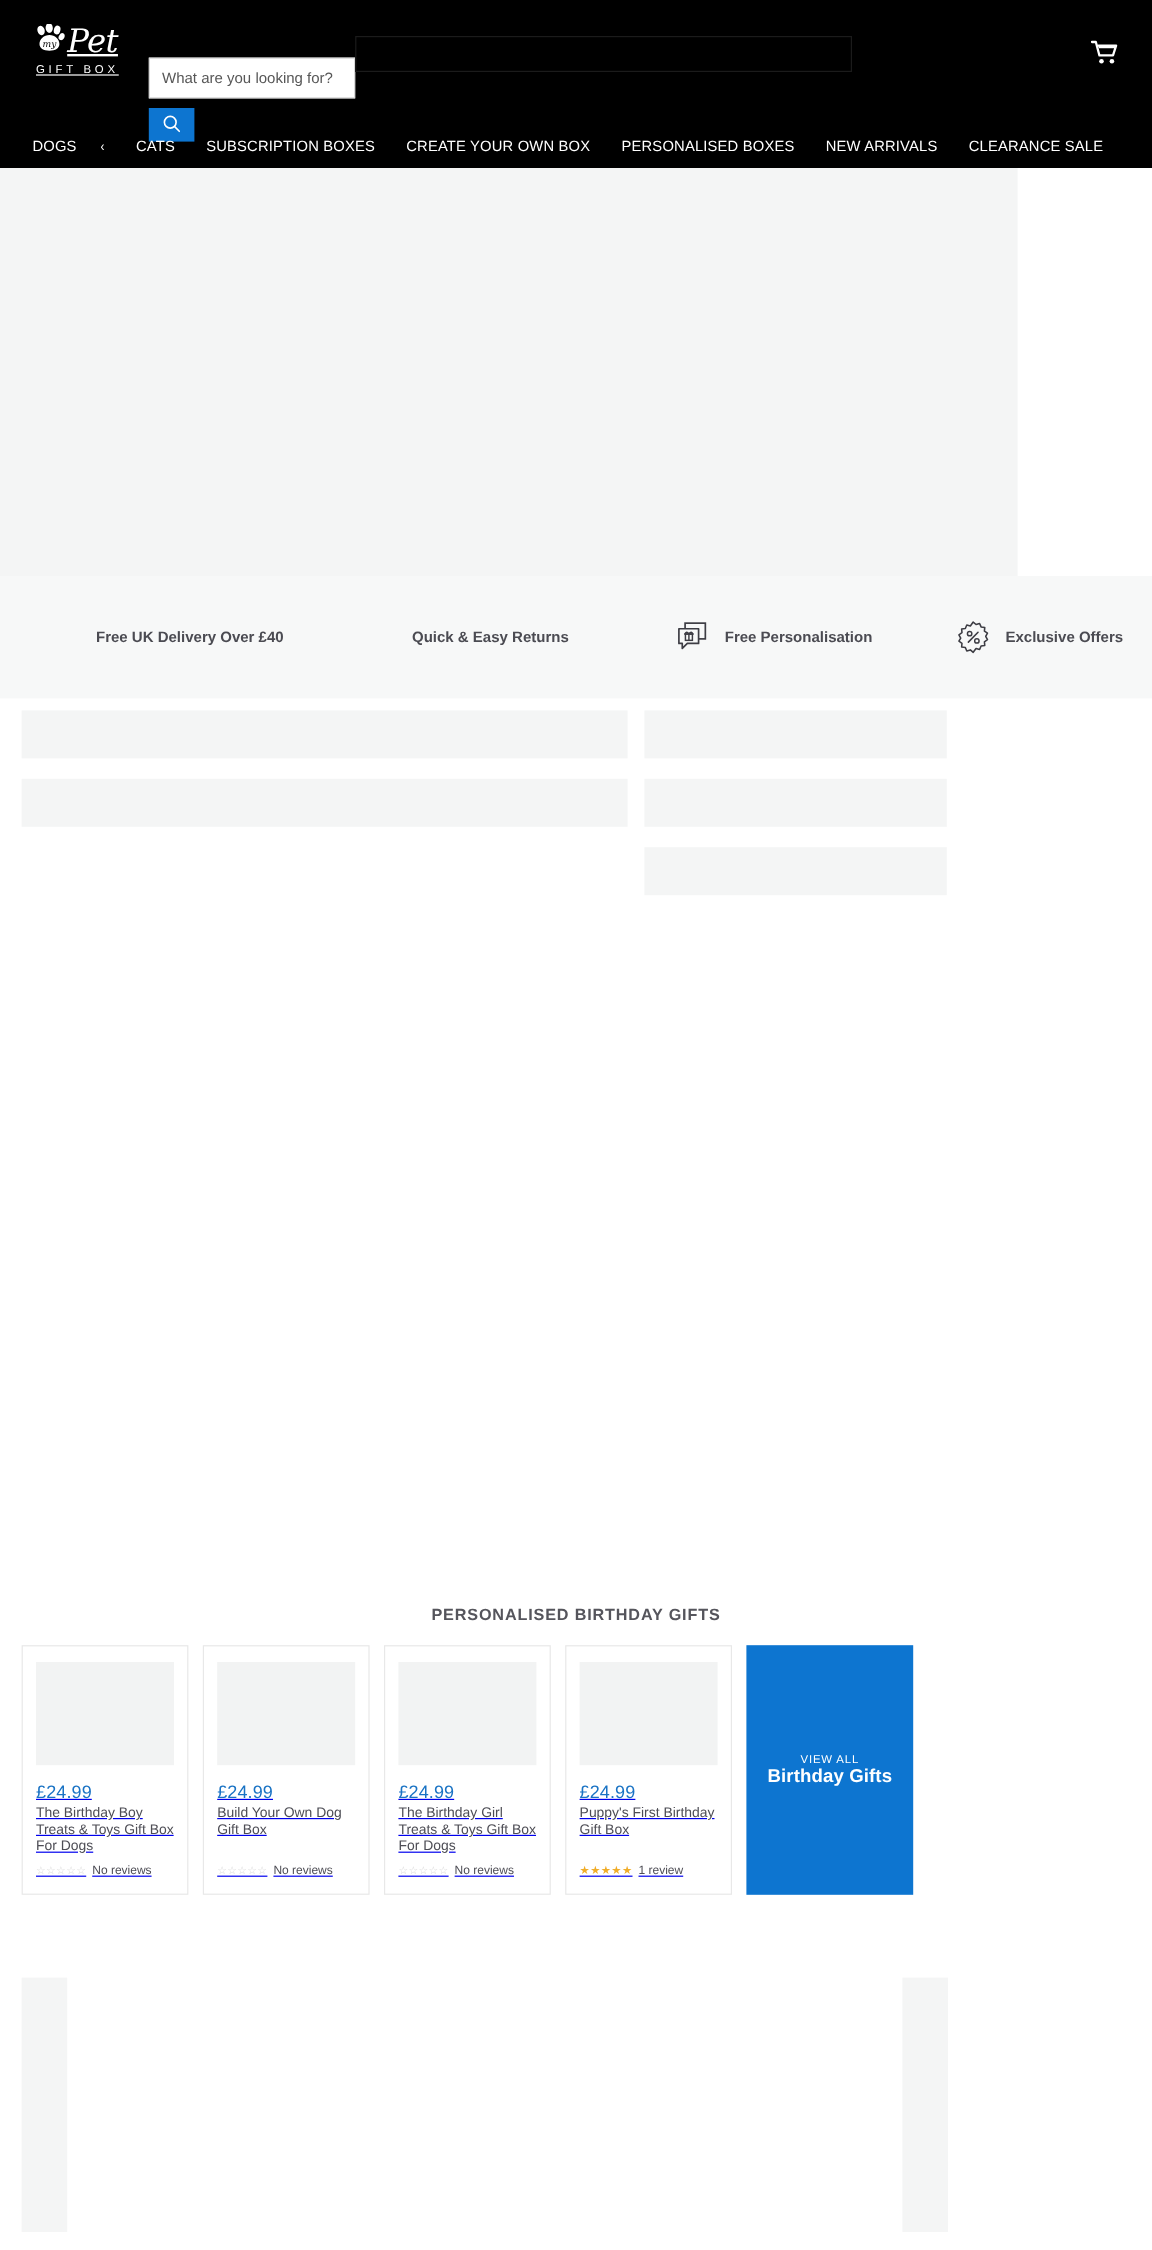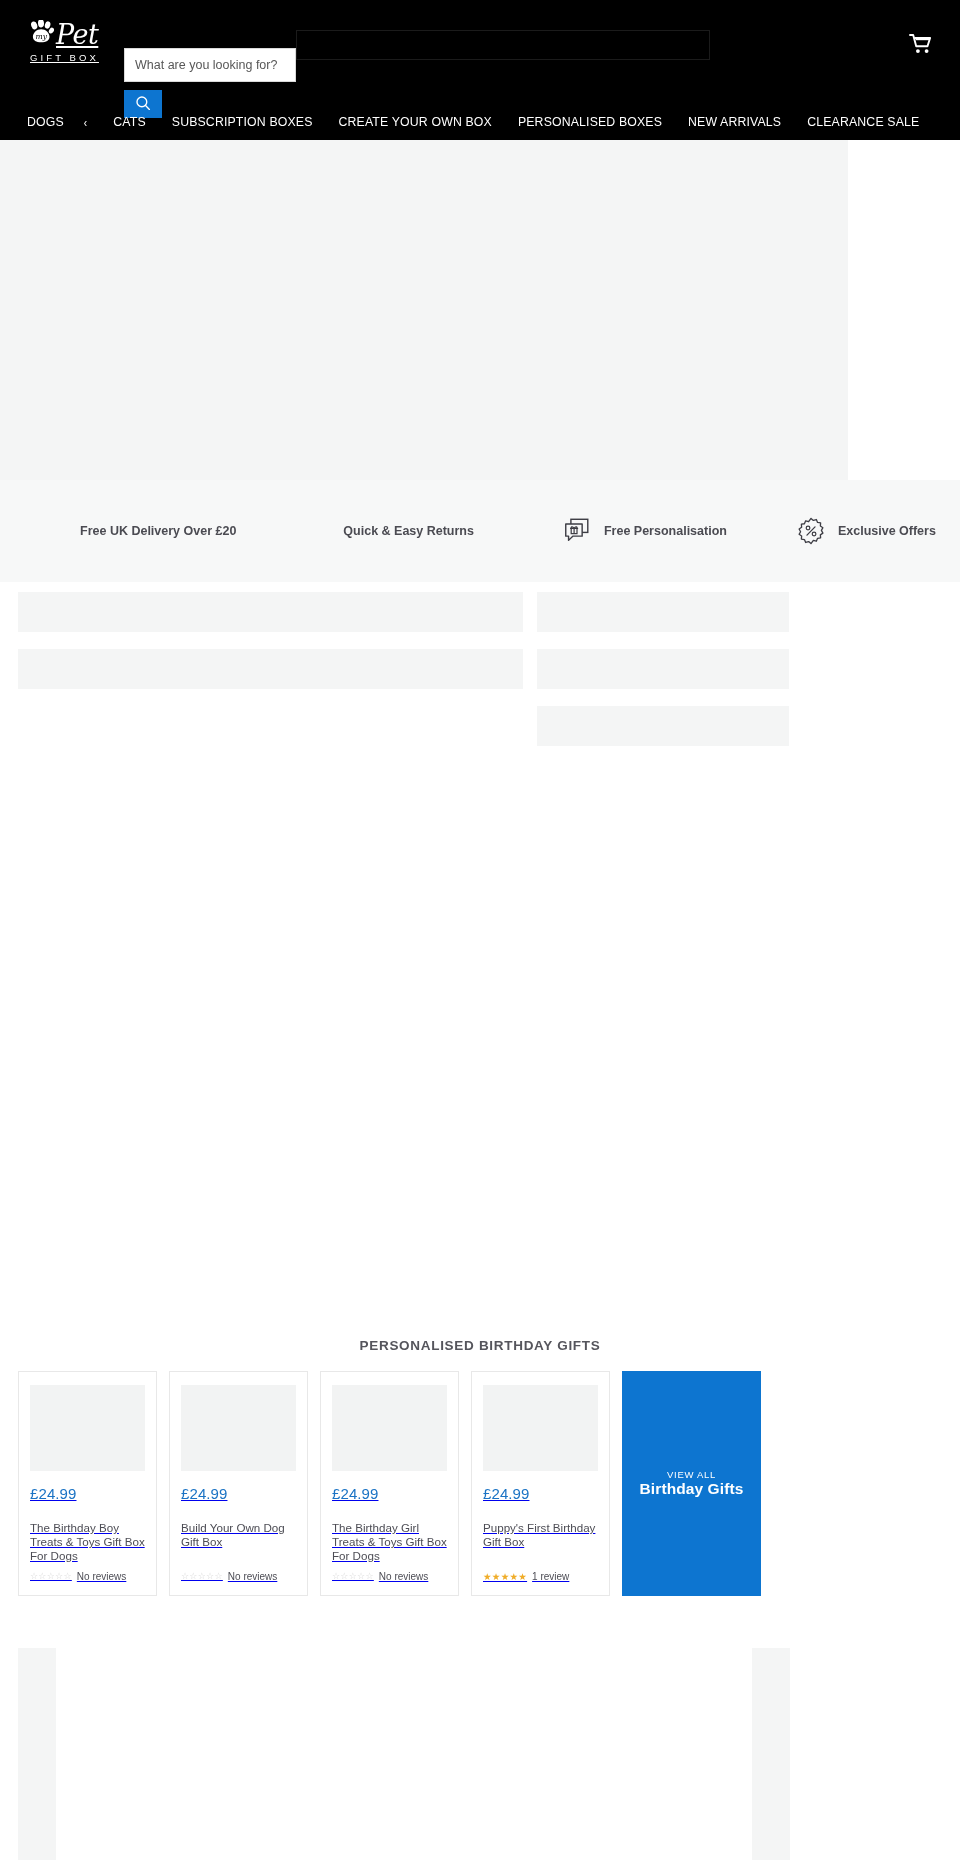--- a/index.html
+++ b/index.html
@@ -190,21 +190,21 @@
   .product-thumb {
     width: 100%;
     height: 86px;
     background: #f2f3f3;
     margin-bottom: 14px;
   }
   .product-price {
     font-size: 15px;
     color: #1a73c4;
     letter-spacing: 0.1px;
-    margin-bottom: 19px;
+    margin-bottom: 2px;
     font-family: "Liberation Sans", sans-serif;
   }
   .product-title {
     font-size: 11.6px;
     line-height: 14px;
     color: #4d4d55;
     margin-bottom: 8px;
   }
   .rating-row { display: flex; align-items: center; gap: 5px; margin-top: auto; }
   .stars { letter-spacing: 0.3px; font-size: 9px; line-height: 9px; }
@@ -313,21 +313,21 @@
     </a>
   </nav>
 </header>
 
 <div class="hero-skeleton"></div>
 
 <section class="trust-bar">
 
   <div class="trust-item">
     <span class="trust-icon"></span>
-    <span>Free UK Delivery Over £20</span>
+    <span>Free UK Delivery Over £40</span>
   </div>
 
   <div class="trust-item">
     <span class="trust-icon"></span>
     <span>Quick &amp; Easy Returns</span>
   </div>
 
   <div class="trust-item">
     <span class="trust-icon">
       <svg width="30" height="30" viewBox="0 0 32 32" fill="none" aria-hidden="true">

